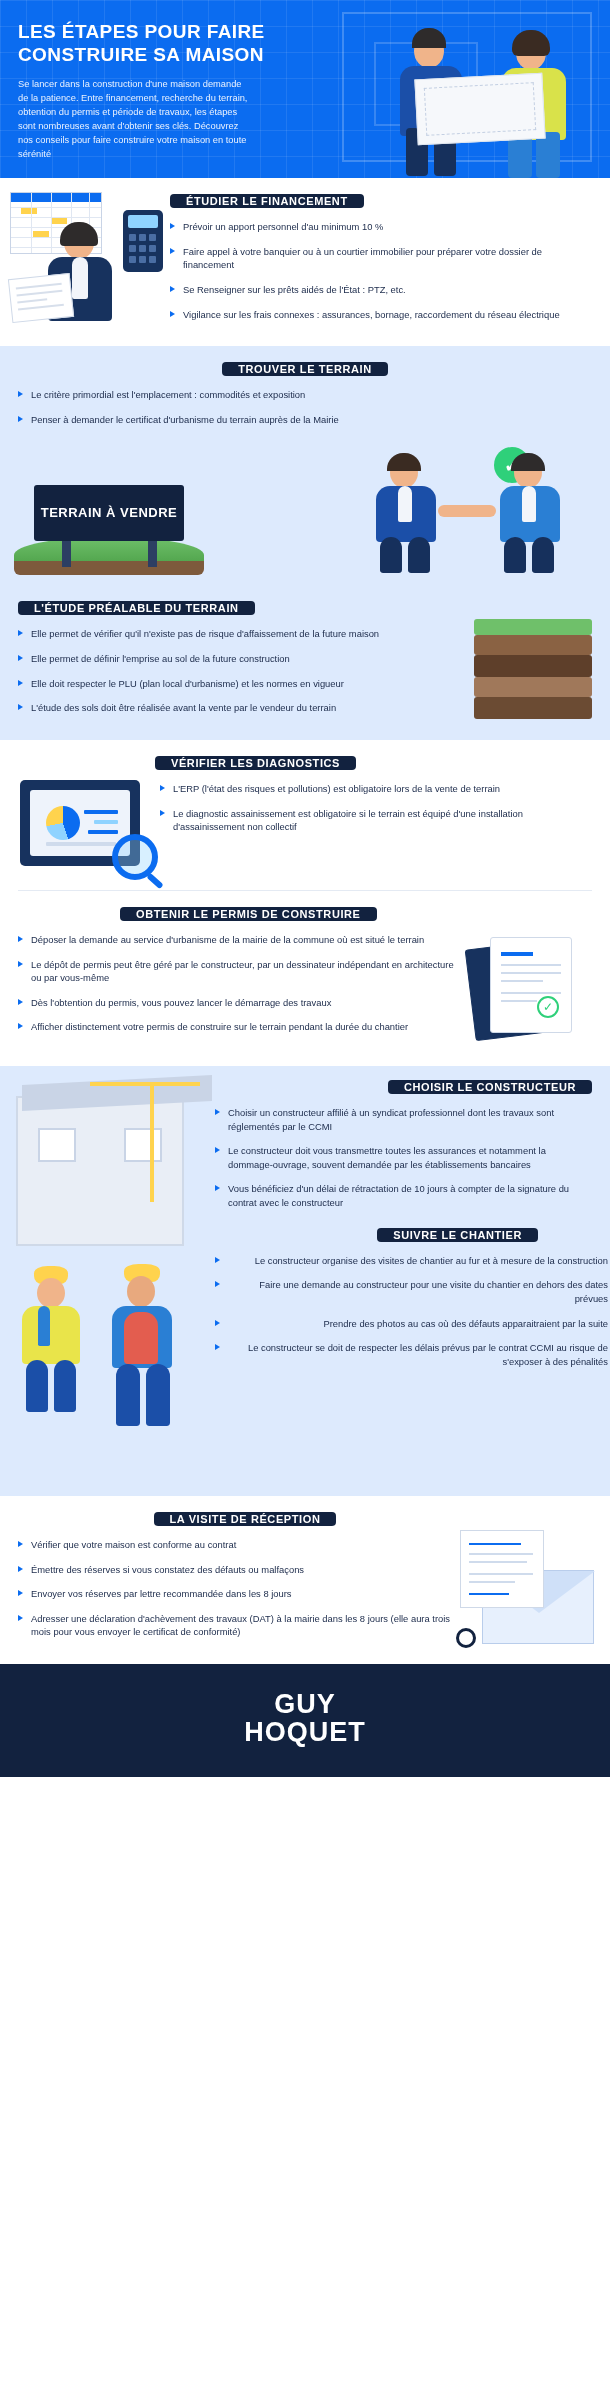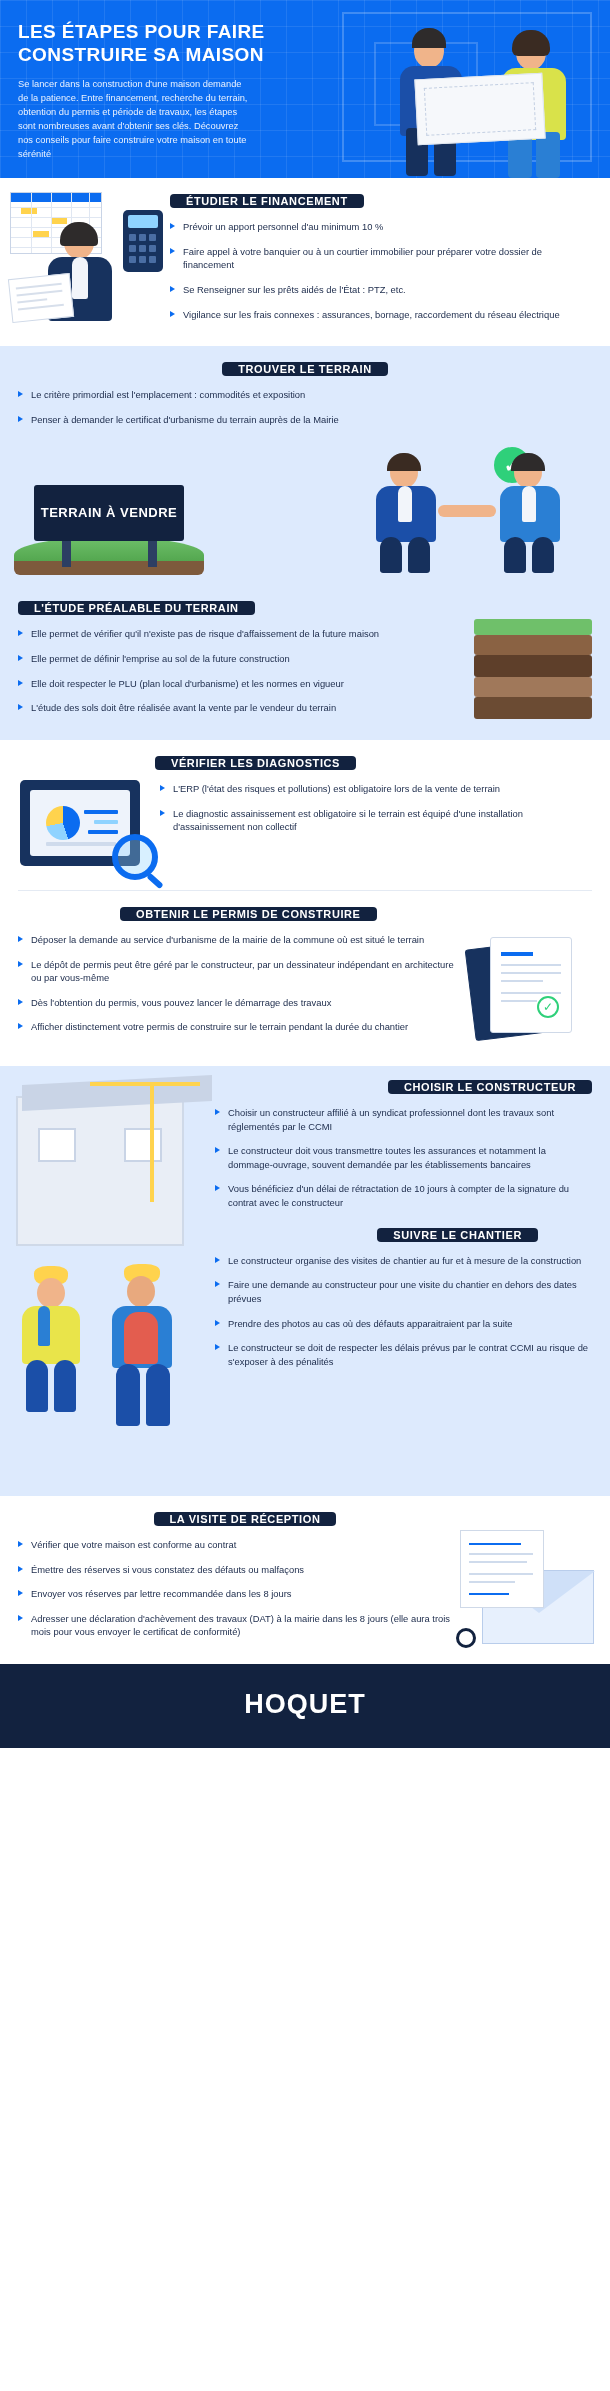--- a/index.html
+++ b/index.html
@@ -466,21 +466,21 @@
     </div>
     <ul class="bullets" style="margin-left:215px; margin-right:18px;">
       <li>Choisir un constructeur affilié à un syndicat professionnel dont les travaux sont réglementés par le CCMI</li>
       <li>Le constructeur doit vous transmettre toutes les assurances et notamment la dommage-ouvrage, souvent demandée par les établissements bancaires</li>
       <li>Vous bénéficiez d'un délai de rétractation de 10 jours à compter de la signature du contrat avec le constructeur</li>
     </ul>
 
     <div class="tag-row" style="justify-content:flex-end; padding-right:72px; margin-top:18px;">
       <span class="tag">SUIVRE LE CHANTIER</span>
     </div>
-    <ul class="bullets" style="margin-left:215px; margin-right:2px;">
+    <ul class="bullets" style="margin-left:215px; margin-right:2px;text-align:right;">
       <li>Le constructeur organise des visites de chantier au fur et à mesure de la construction</li>
       <li>Faire une demande au constructeur pour une visite du chantier en dehors des dates prévues</li>
       <li>Prendre des photos au cas où des défauts apparaitraient par la suite</li>
       <li>Le constructeur se doit de respecter les délais prévus par le contrat CCMI au risque de s'exposer à des pénalités</li>
     </ul>
   </div>
 
   <div class="section sec-white" style="min-height:165px;">
     <div class="illus recep-ill">
       <div class="envelope"></div>
@@ -500,16 +500,17 @@
     </div>
     <ul class="bullets col-left" style="margin-right:150px;">
       <li>Vérifier que votre maison est conforme au contrat</li>
       <li>Émettre des réserves si vous constatez des défauts ou malfaçons</li>
       <li>Envoyer vos réserves par lettre recommandée dans les 8 jours</li>
       <li>Adresser une déclaration d'achèvement des travaux (DAT) à la mairie dans les 8 jours (elle aura trois mois pour vous envoyer le certificat de conformité)</li>
     </ul>
   </div>
 
   <div class="footer">
+    <div class="logo-text">GUY</div>
     <div class="logo-text">HOQUET</div>
   </div>
 
 </div>
 
 </body></html>

